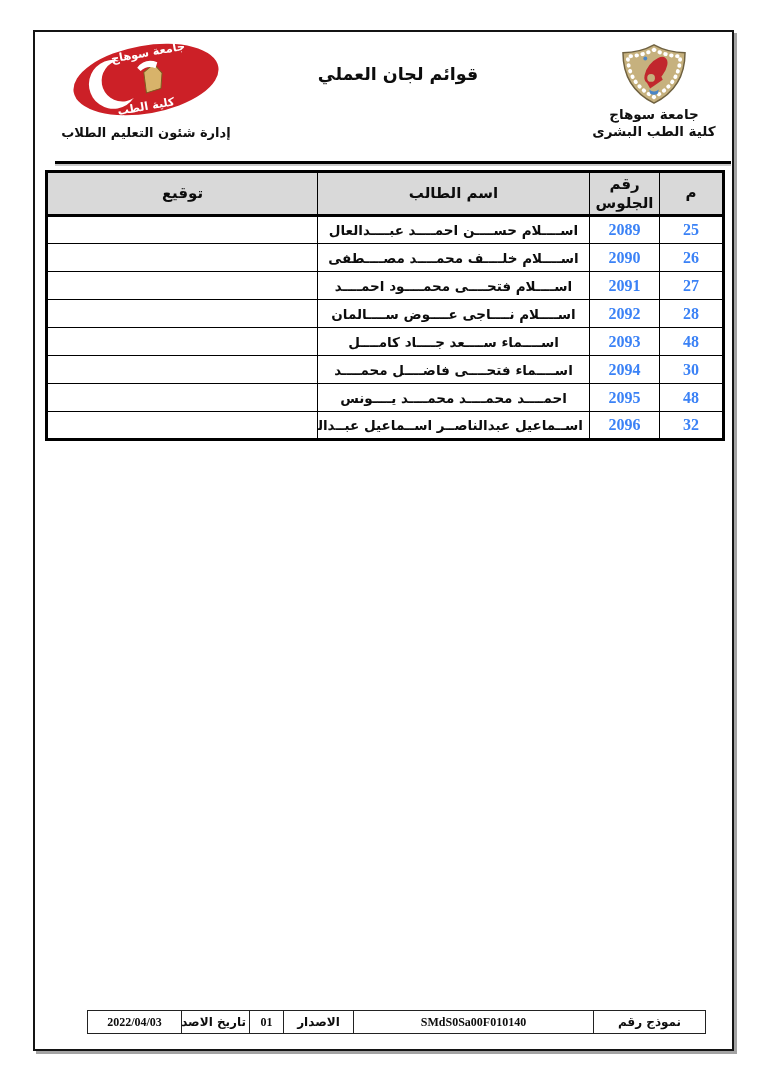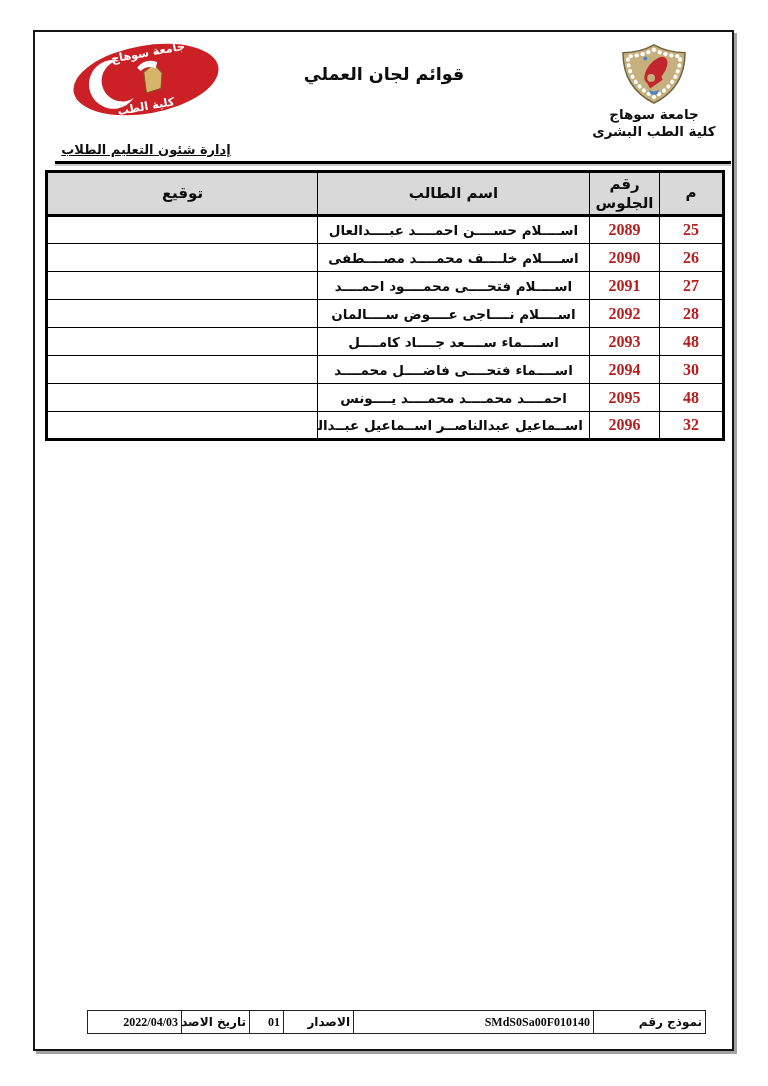--- a/index.html
+++ b/index.html
@@ -20,30 +20,30 @@
     background: #ffffff;
   }
   
   .hdr-right {
     position: absolute; left: 580px; top: 42px;
     width: 148px; text-align: center; direction: rtl;
   }
   .hdr-right svg { display: block; margin: 0 auto; }
   .uni-line { font-size: 13.5px; font-weight: bold; line-height: 17px; color: #111; }
   .hdr-center {
-    position: absolute; left: 244px; top: 60px;
+    position: absolute; left: 258px; top: 60px;
     width: 280px; text-align: center; direction: rtl;
     font-weight: bold; font-size: 17.5px; line-height: 29px; color: #0d0d0d;
   }
   .hdr-left {
     position: absolute; left: 40px; top: 40px;
     width: 212px; text-align: center; direction: rtl;
   }
   .hdr-left svg { display: block; margin: 0 auto; }
-  .dept-line { font-size: 13px; font-weight: bold; margin-top: 22px; color: #111; text-decoration: underline; }
+  .dept-line { font-size: 13px; font-weight: bold; margin-top: 5px; color: #111; }
   .divider {
     position: absolute; left: 55px; top: 161px;
     width: 676px; height: 3px; background: #000;
     box-shadow: 0 2px 0 #c9c9c9;
   }
   
   table.main {
     position: absolute; left: 45px; top: 170px;
     width: 677px;
     border-collapse: collapse;
@@ -65,40 +65,40 @@
   table.main td {
     border: 1px solid #000;
     height: 28px;
     vertical-align: middle;
     background: #fff;
     text-align: center;
   }
   td.c-idx, td.c-seat {
     font-family: "Liberation Serif", "DejaVu Serif", serif;
     font-weight: bold; font-size: 16px;
-    text-align: center; color: #b91c1c;
+    text-align: center; color: #3b82f6;
   }
   td.c-name {
     font-weight: bold; font-size: 13.5px;
     text-align: right; padding: 0 6px;
     white-space: nowrap; overflow: hidden;
     color: #0d0d0d;
   }
   
   table.footer {
     position: absolute; left: 87px; top: 1010px;
     width: 618px;
     border-collapse: collapse;
     direction: rtl;
     table-layout: fixed;
   }
   table.footer td {
     border: 1px solid #222;
     height: 23px;
-    text-align: right; vertical-align: middle;
+    text-align: center; vertical-align: middle;
     font-size: 12px; font-weight: bold;
     white-space: nowrap; overflow: hidden;
     padding: 0 3px; color: #0d0d0d;
   }
   td.f-num {
     font-family: "Liberation Serif", "DejaVu Serif", serif;
     font-size: 14px;
   }
 </style>
 </head>

